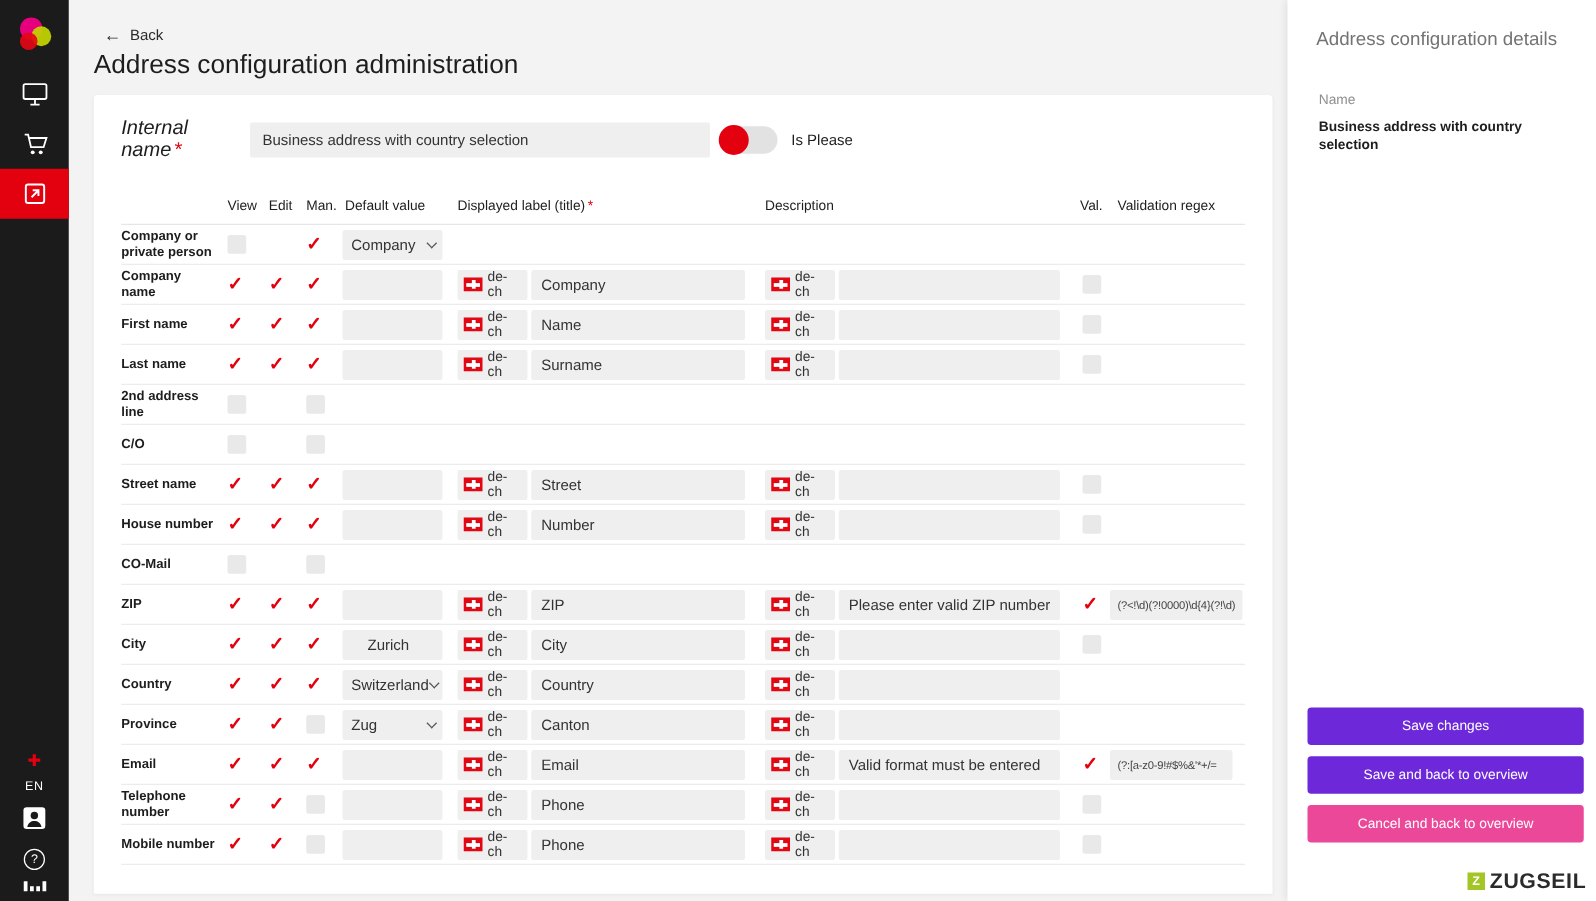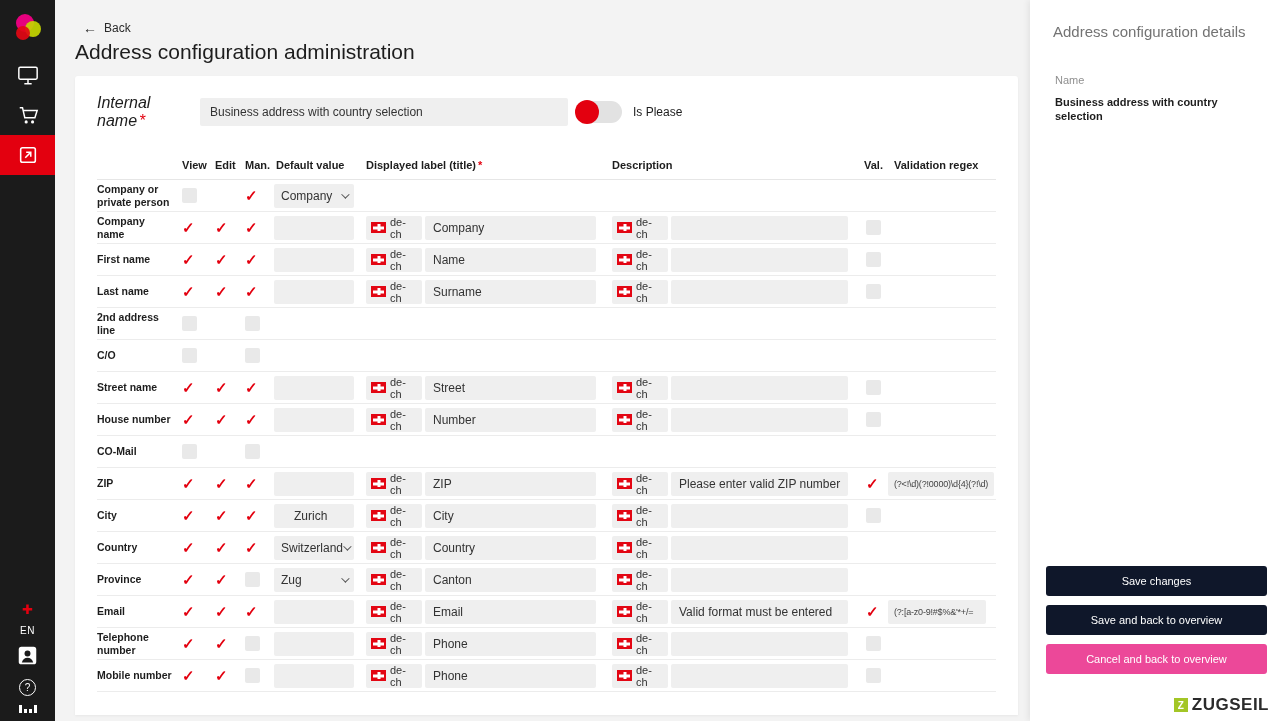--- a/index.html
+++ b/index.html
@@ -30,21 +30,21 @@
   .form-label { width:103px; font-size:16px; color:#1d1d1d;font-style:italic; }
   .req { color:#e3000f; margin-left:2px; }
   .big-input { width:368px; height:28px; background:#efefef; border-radius:2px; font-size:12px; line-height:28px; padding:0 10px; color:#333; cursor:text; overflow:hidden; white-space:nowrap; }
   .toggle { width:46px; height:22px; background:#e2e2e2; border-radius:11px; margin-left:8px; position:relative; cursor:pointer; flex-shrink:0; }
   .toggle .knob { position:absolute; left:-1px; top:-1px; width:24px; height:24px; border-radius:50%; background:#e3000f; }
   .toggle-label { margin-left:11px; font-size:12px; }
 
   
   .tgrid { display:grid; grid-template-columns:81px 33px 30px 31px 88px 246px 252px 30px 1fr; align-items:center; }
   .thead { height:30px; margin-top:24px; border-bottom:1px solid #e6e6e6; }
-  .thead > div { font-size:11px; font-weight:bold; color:#1d1d1d; white-space:nowrap; }
+  .thead > div { font-size:11px; font-weight:normal; color:#1d1d1d; white-space:nowrap; }
   .h-pad { padding-left:4px; }
   .h-pad6 { padding-left:6px; }
   .h-val { padding-left:6px; }
   .trow { height:32px; border-bottom:1px solid #ececec; }
   .rlabel { font-size:10.5px; font-weight:bold; line-height:1.15; padding-right:4px; }
   .cbcell { padding-left:4px; display:flex; align-items:center; }
   .cb-val { padding-left:8px; }
   .check { color:#e3000f; font-size:15px; font-weight:bold; cursor:pointer; line-height:1; }
   .box { width:15px; height:15px; background:#e9e9e9; border-radius:2px; cursor:pointer; display:inline-block; }
   .c-default { padding-left:2px; }
@@ -60,21 +60,21 @@
   .sel { width:80px; height:24px; background:#efefef; border-radius:2px; display:flex; align-items:center; justify-content:space-between; padding:0 7px; font-size:12px; color:#333; cursor:pointer; }
   .chev { width:6px; height:6px; border-right:1.5px solid #555; border-bottom:1.5px solid #555; transform:rotate(45deg) translateY(-2px); flex:none; }
 
   
   .details { position:absolute; left:1030px; top:0; width:247px; height:721px; background:#fff; box-shadow:-2px 0 6px rgba(0,0,0,0.07); z-index:5; }
   .details-title { font-size:15px; font-weight:400; color:#737373; margin:23px 0 0 23px; }
   .dlabel { font-size:11px; color:#8f8f8f; margin:34px 0 0 25px; }
   .dvalue { font-size:11px; font-weight:bold; color:#1d1d1d; margin:9px 0 0 25px; line-height:1.3; padding-right:10px; }
   .btns { position:absolute; left:16px; right:10px; bottom:47px; display:flex; flex-direction:column; gap:9px; }
   .btn { height:30px; border:none; border-radius:3px; color:#fff; font-size:11px; font-family:"Liberation Sans",sans-serif; cursor:pointer; }
-  .btn.red { background:#0f172a; }
+  .btn.red { background:#6d28d9; }
   .btn.gray { background:#ec4899; }
   .brand { position:absolute; right:5px; bottom:4px; display:flex; align-items:center; gap:4px; background:#fff; padding:2px 3px; }
   .zmark { width:14px; height:14px; background:#a3c626; color:#fff; font-size:10px; font-weight:bold; display:flex; align-items:center; justify-content:center; }
   .brand-text { font-size:17px; font-weight:bold; color:#2b2b2b; letter-spacing:0.5px; }
 </style>
 </head>
 <body>
 
 <nav class="sidebar">
   <div class="logo">

